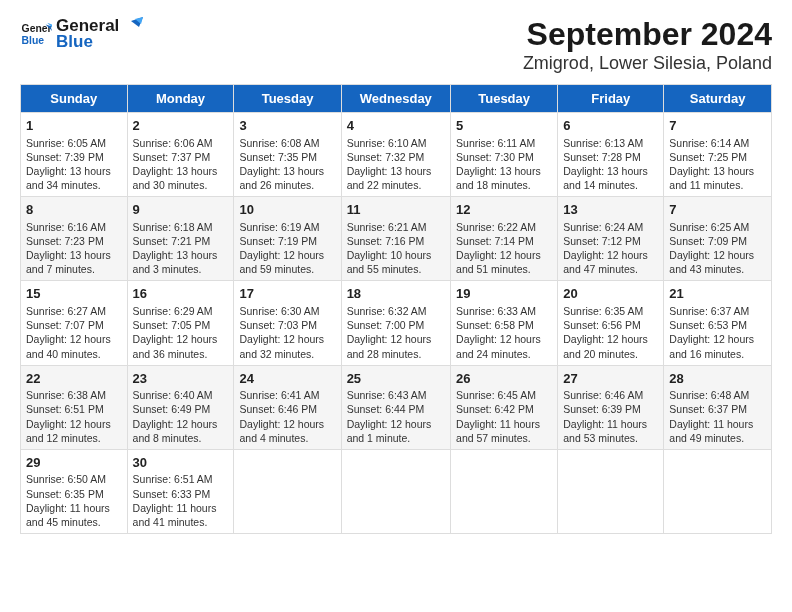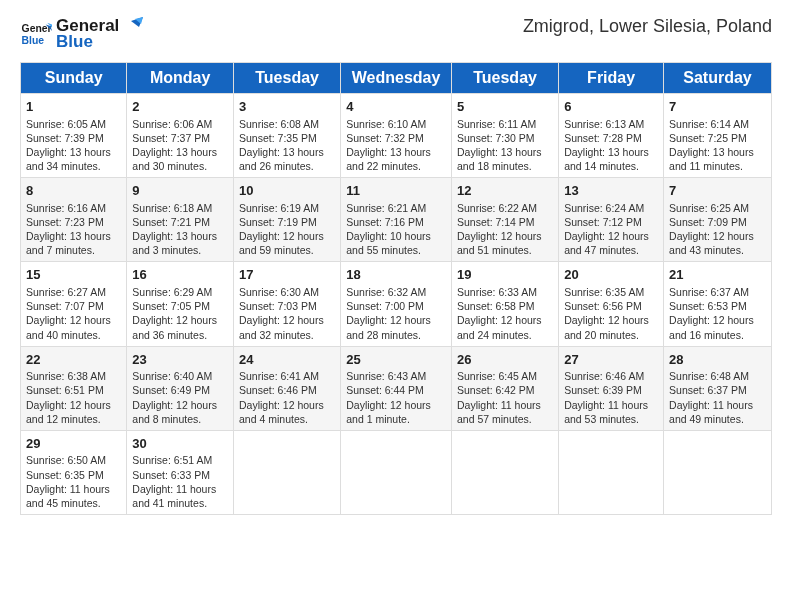--- a/index.html
+++ b/index.html
@@ -45,21 +45,21 @@
     }
     table {
       width: 100%;
       border-collapse: collapse;
       font-size: 11px;
     }
     thead tr th {
       background-color: #1565c0;
       color: #fff;
       padding: 6px 4px;
-      font-size: 16px;
+      font-size: 13px;
       font-weight: bold;
       border: 1px solid #ddd;
     }
     tbody tr td {
       vertical-align: top;
       padding: 4px 5px;
       border: 1px solid #ddd;
       width: 113px;
       min-height: 60px;
       color: #222;
@@ -103,20 +103,21 @@
           <span style="font-size:17px;font-weight:bold;color:#1a1a1a;">General</span>
           <svg width="22" height="18" viewBox="0 0 22 18">
             <polygon points="10,4 22,0 18,10" fill="#1565c0"></polygon>
             <polygon points="14,2 22,0 20,7" fill="#42a5f5"></polygon>
           </svg>
         </div>
         <div style="font-size:17px;font-weight:bold;color:#1565c0;margin-top:-4px;">Blue</div>
       </div>
     </div>
     <div class="title-block">
+      <div class="main-title">September 2024</div>
       <div class="subtitle">Zmigrod, Lower Silesia, Poland</div>
     </div>
   </div>
 
   <table>
     <thead>
       <tr>
       <th>Sunday</th>
           <th>Monday</th>
           <th>Tuesday</th>

